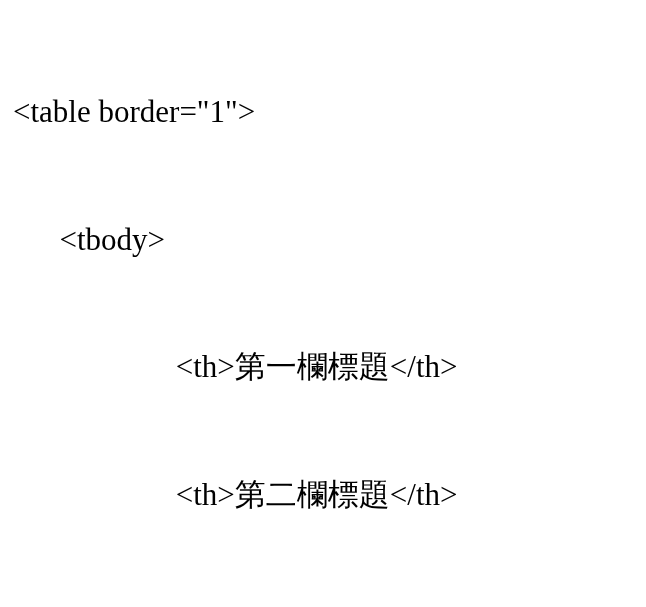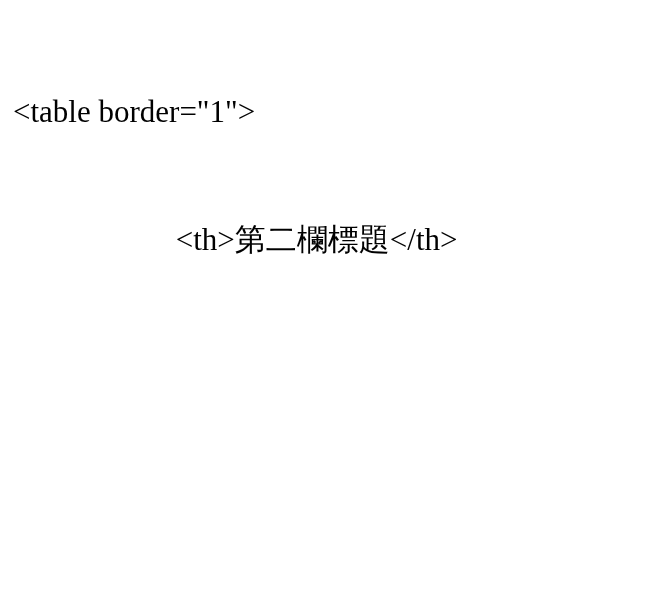--- a/index.html
+++ b/index.html
@@ -26,20 +26,22 @@
     }
     .code-line {
       height: 42.5px;
     }
   </style>
 </head>
 <body>
 
 <div class="code-block">
   <div class="code-line">&lt;table border="1"&gt;</div>
+  <div class="code-line">      &lt;tbody&gt;</div>
+  <div class="code-line">                     &lt;th&gt;第一欄標題&lt;/th&gt;</div>
   <div class="code-line">                     &lt;th&gt;第二欄標題&lt;/th&gt;</div>
   
   
   
   
   
   
   
   
   

